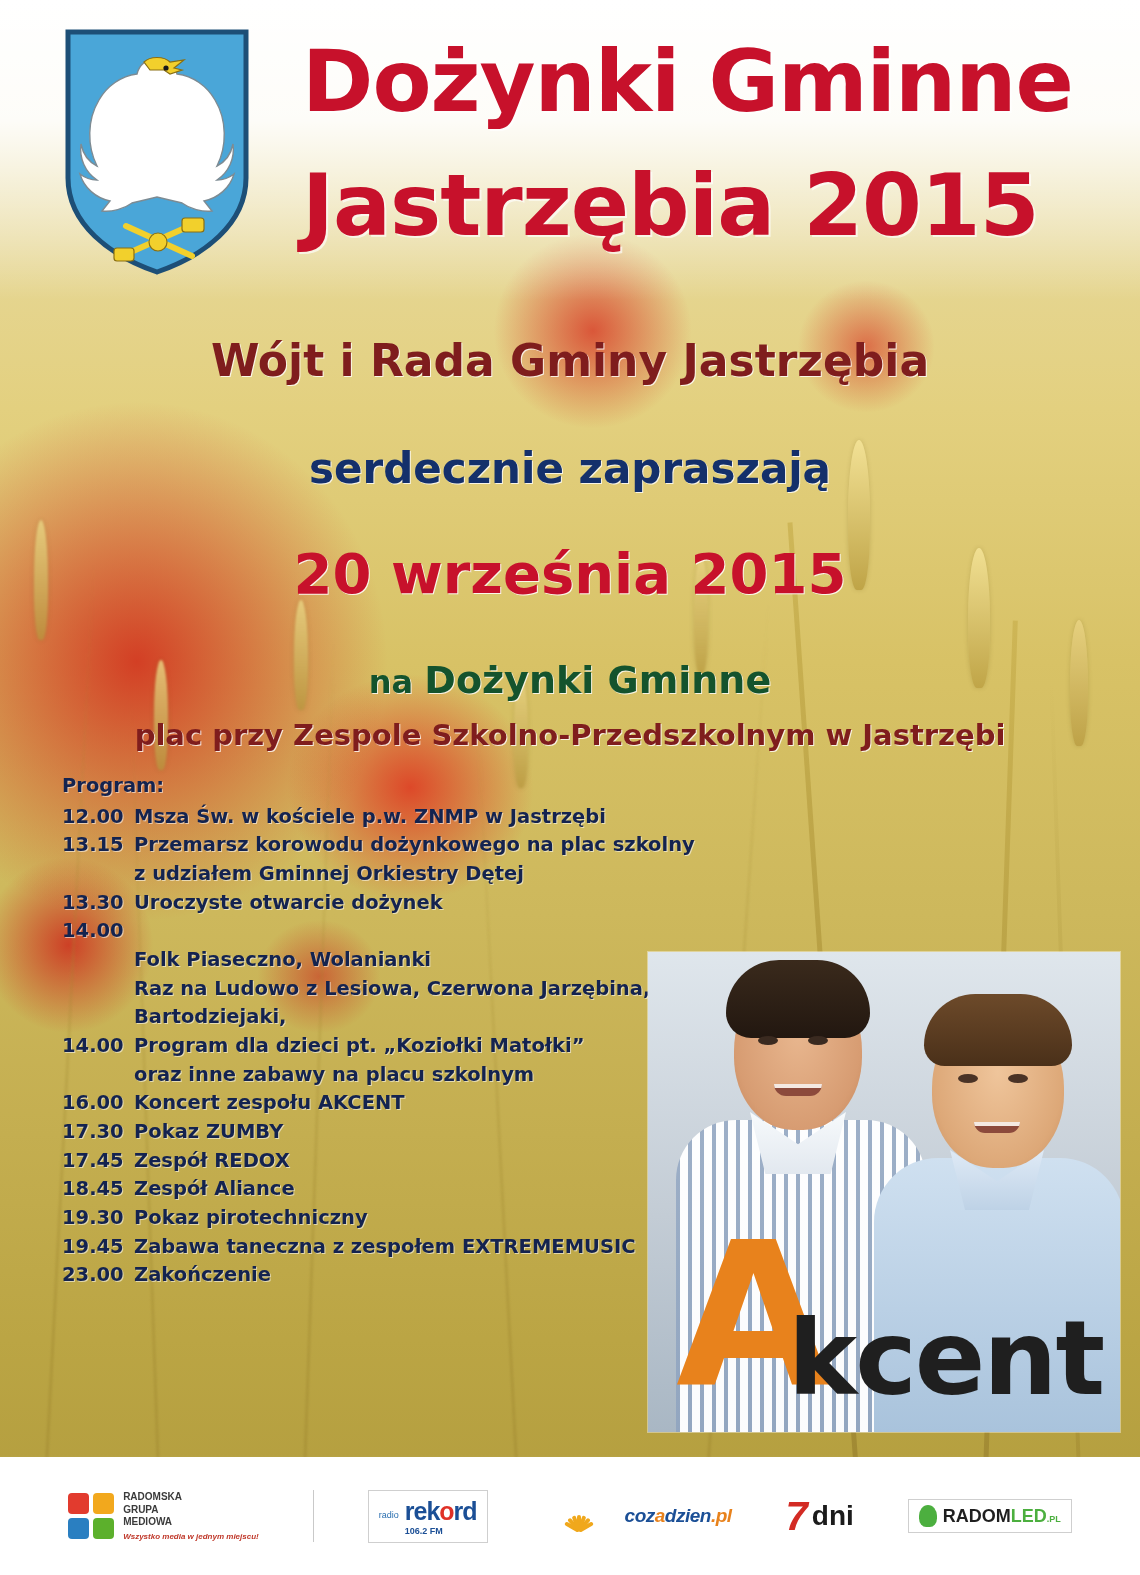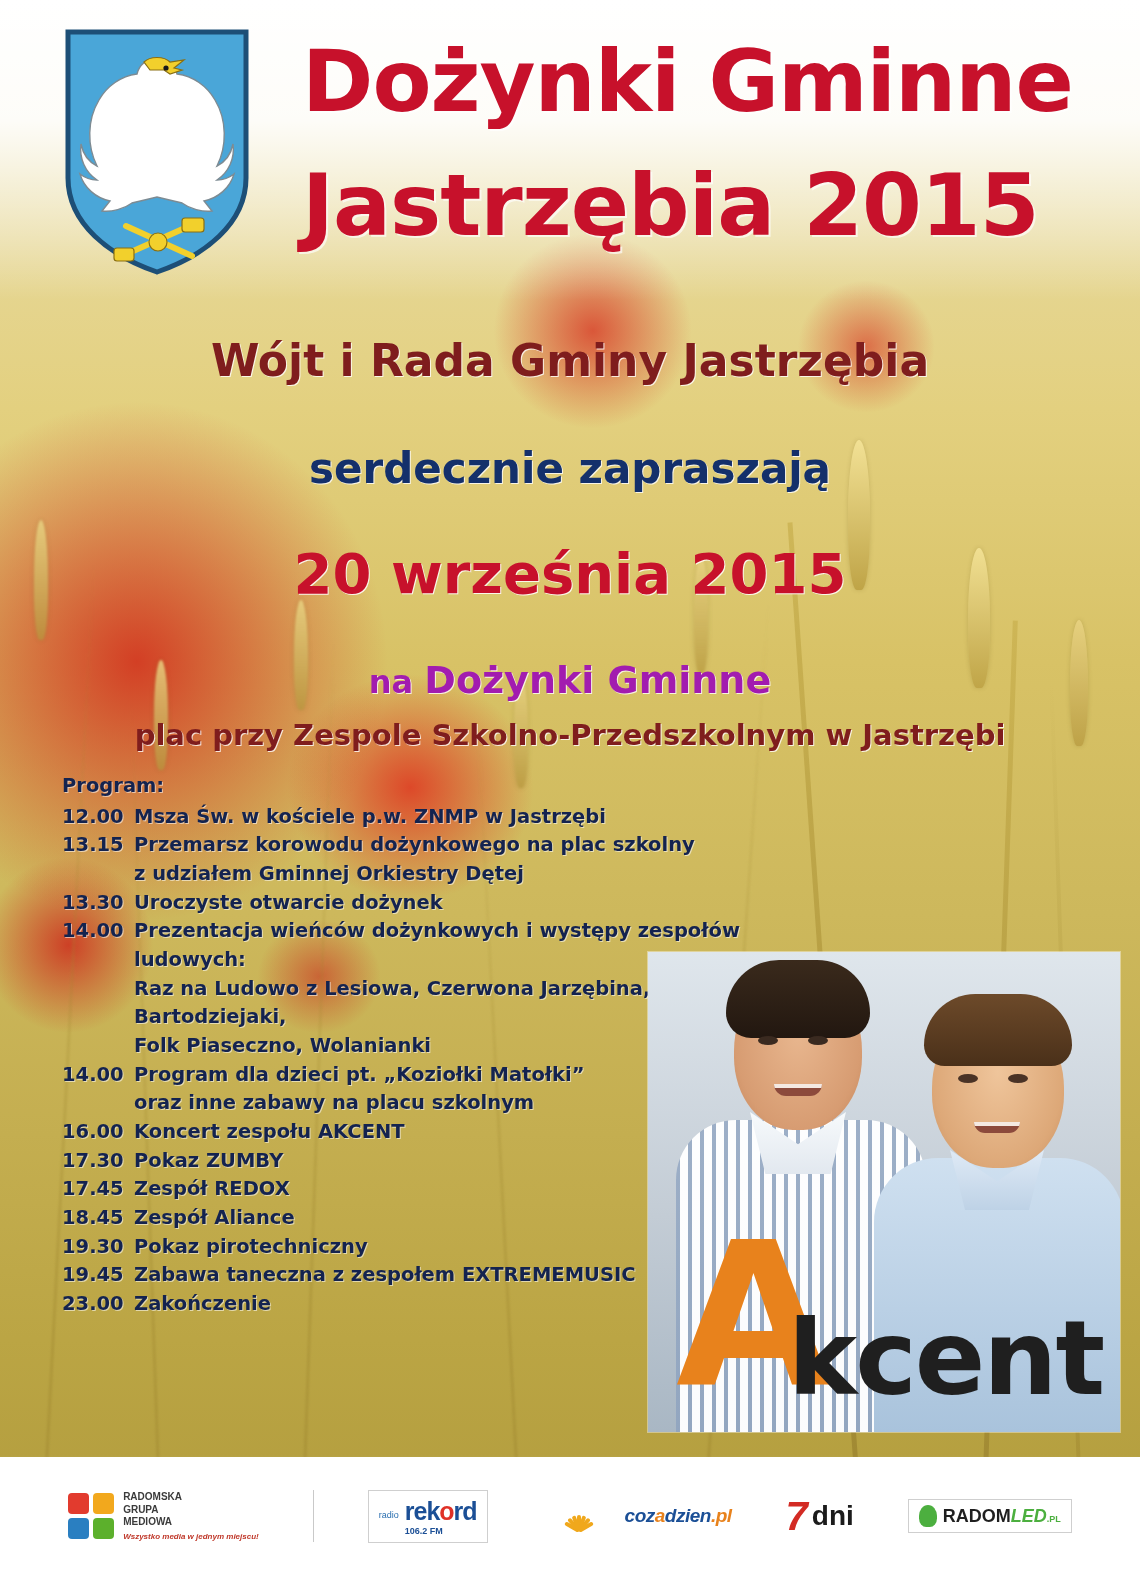--- a/index.html
+++ b/index.html
@@ -108,21 +108,21 @@
     font-weight: 700;
     font-size: 56px;
     color: #c7112b;
     margin-top: 48px;
     text-shadow: 1px 1px 0 rgba(255,255,255,0.85);
   }
   .invite .l4 {
     font-family: "DejaVu Sans", sans-serif;
     font-weight: 700;
     font-size: 38px;
-    color: #a21caf;
+    color: #14532d;
     margin-top: 52px;
     text-shadow: 1px 1px 0 rgba(255,255,255,0.8);
   }
   .invite .l4 .small {
     font-size: 32px;
   }
   .invite .l5 {
     font-family: "DejaVu Sans", sans-serif;
     font-weight: 700;
     font-size: 29px;
@@ -315,21 +315,21 @@
 
   .radomled {
     display: flex; align-items: center; gap: 6px;
     border: 1px solid #cfcfcf; padding: 5px 10px; background: #fff;
   }
   .radomled .bulb {
     width: 18px; height: 22px; border-radius: 50% 50% 40% 40%;
     background: #4caf3f;
   }
   .radomled .t { font-size: 18px; font-weight: 700; color: #1f1f1f; }
-  .radomled .t .g { color: #4caf3f; font-style: italic; }
+  .radomled .t .g { color: #4caf3f; }
   .radomled .pl { font-size: 9px; color: #4caf3f; font-weight: 700; }
 </style>
 </head>
 <body>
 
 <div class="poster">
 
   <div class="bg"></div>
   <div class="wheat-layer">
     <div class="stalk blur-soft" style="left:40px; top:560px; height:1000px; transform:rotate(3deg)"></div>
@@ -404,29 +404,28 @@
       <span class="what">z udziałem Gminnej Orkiestry Dętej</span>
     </div>
 
     <div class="prow">
       <span class="time">13.30</span>
       <span class="what">Uroczyste otwarcie dożynek</span>
     </div>
 
     <div class="prow">
       <span class="time">14.00</span>
-      <span class="what">Prezentacja wieńców  dożynkowych i występy  zespołów ludowych:</span>
+    </div>
+    <div class="prow cont">
+      <span class="time"></span>
+      <span class="what">Folk Piaseczno,  Wolanianki</span>
     </div>
     <div class="prow cont">
       <span class="time"></span>
       <span class="what">Raz na Ludowo z Lesiowa, Czerwona Jarzębina, Bartodziejaki,</span>
-    </div>
-    <div class="prow cont">
-      <span class="time"></span>
-      <span class="what">Folk Piaseczno,  Wolanianki</span>
     </div>
 
     <div class="prow">
       <span class="time">14.00</span>
       <span class="what">Program dla dzieci  pt. „Koziołki Matołki”</span>
     </div>
     <div class="prow cont">
       <span class="time"></span>
       <span class="what">oraz inne zabawy na placu szkolnym</span>
     </div>

